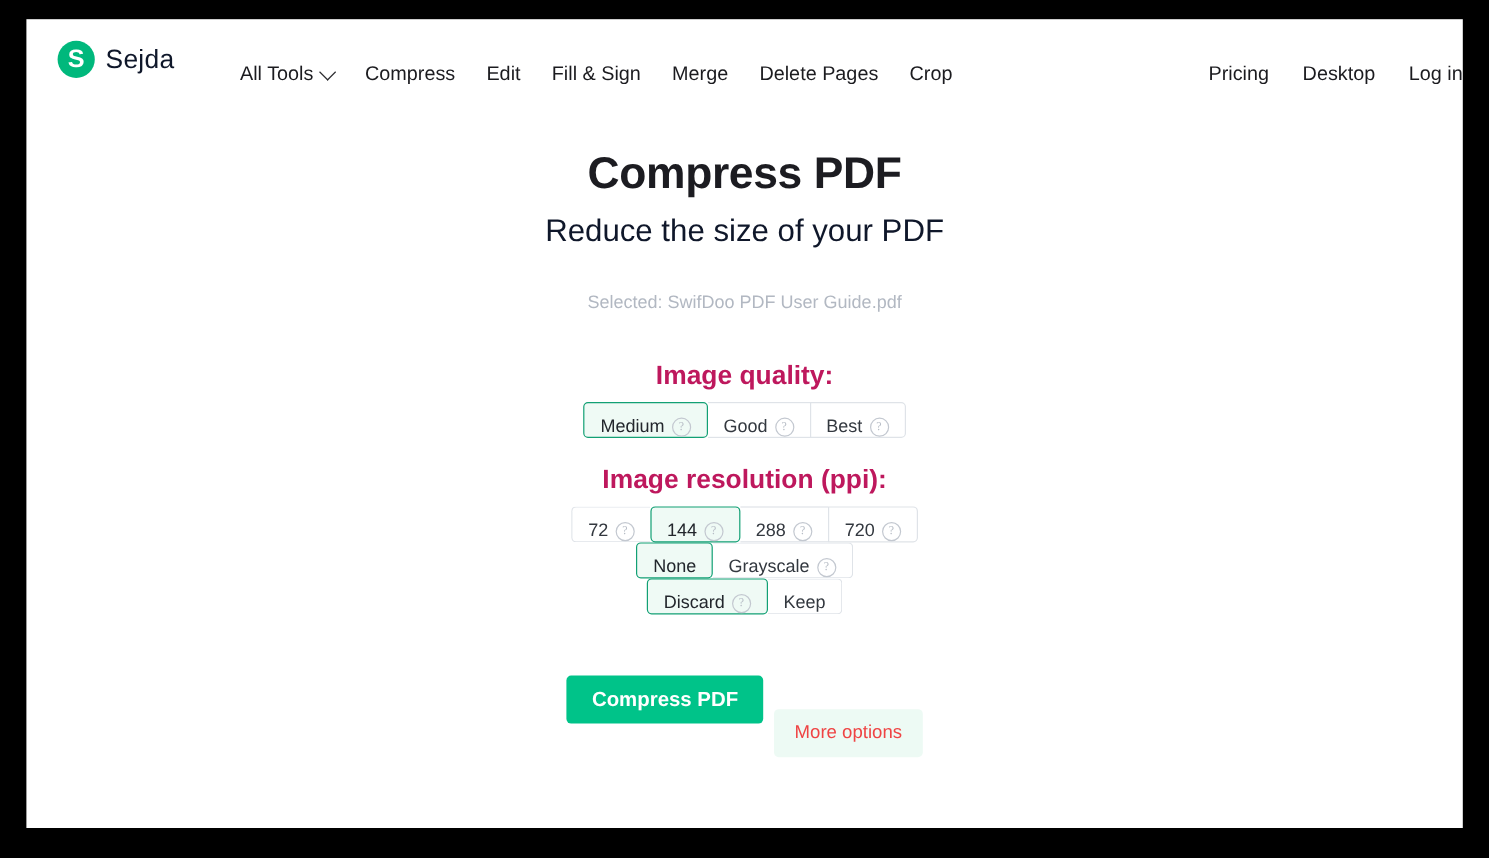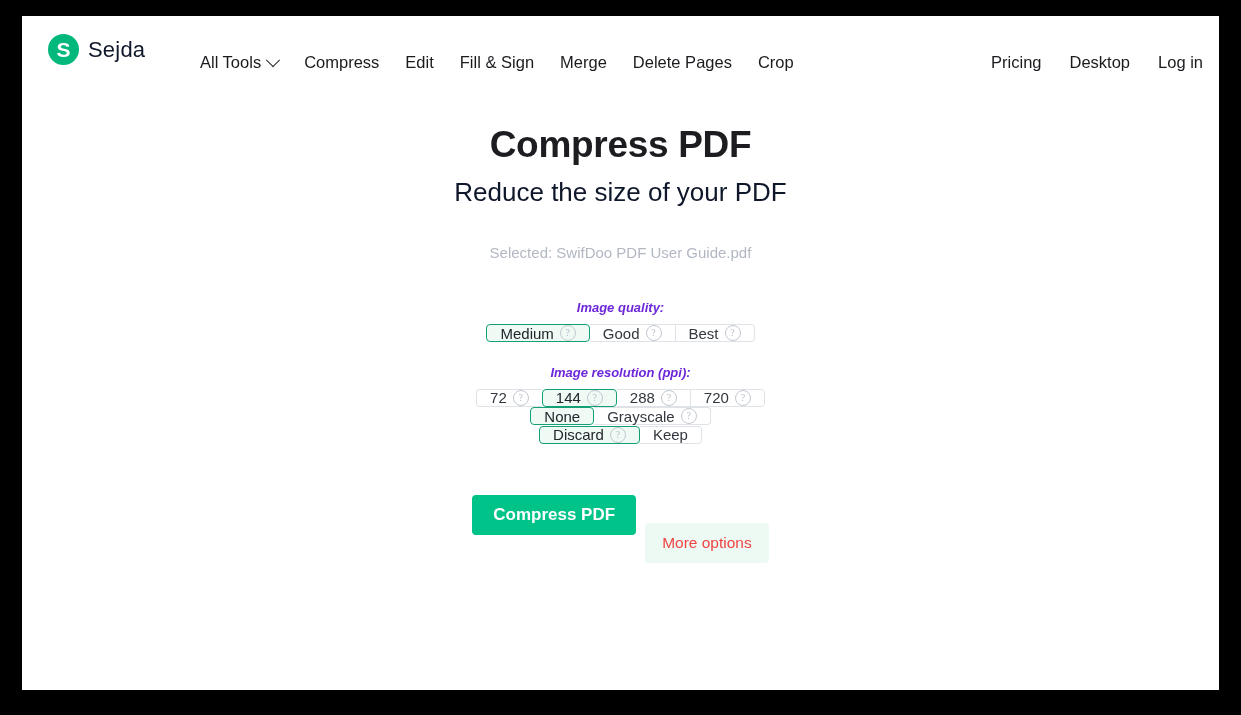--- a/index.html
+++ b/index.html
@@ -85,21 +85,21 @@
     display: inline-block;
     width: 9px;
     height: 9px;
     border-right: 1.6px solid #2a2a2e;
     border-bottom: 1.6px solid #2a2a2e;
     transform: rotate(45deg) translate(-2px, -2px);
   }
 
   #right-nav {
     position: absolute;
-    right: 16px;
+    right: 0;
     top: 37px;
     display: flex;
     align-items: center;
     gap: 28px;
   }
   #right-nav .nav-item {
     color: #1b1b1f;
     font-size: 16.5px;
     text-decoration: none;
     white-space: nowrap;
@@ -137,42 +137,41 @@
     color: #b2b8c2;
   }
 
   #options {
     padding-top: 39px;
   }
   .option-group {
     margin-bottom: 0;
   }
   .option-label {
-    font-size: 13px;
+    font-size: 22px;
     font-weight: bold;
-    color: #6d28d9;
+    color: #be185d;
     margin-bottom: 9px;
     margin-top: 22px;
-    font-style: italic;
   }
   .option-group:first-child .option-label { margin-top: 0; }
 
   .btn-group {
     display: inline-flex;
     align-items: stretch;
     border-radius: 4px;
     background: #ffffff;
   }
   .opt-btn {
     position: relative;
     display: inline-flex;
-    align-items: center;
+    align-items: flex-end;
     justify-content: center;
     gap: 6px;
-    height: 18px;
+    height: 30px;
     padding: 0 13px;
     box-sizing: border-box;
     font-size: 15px;
     color: #33383f;
     background: #ffffff;
     border: 1px solid #dfe3e8;
     border-right-width: 0;
     cursor: pointer;
     white-space: nowrap;
   }

